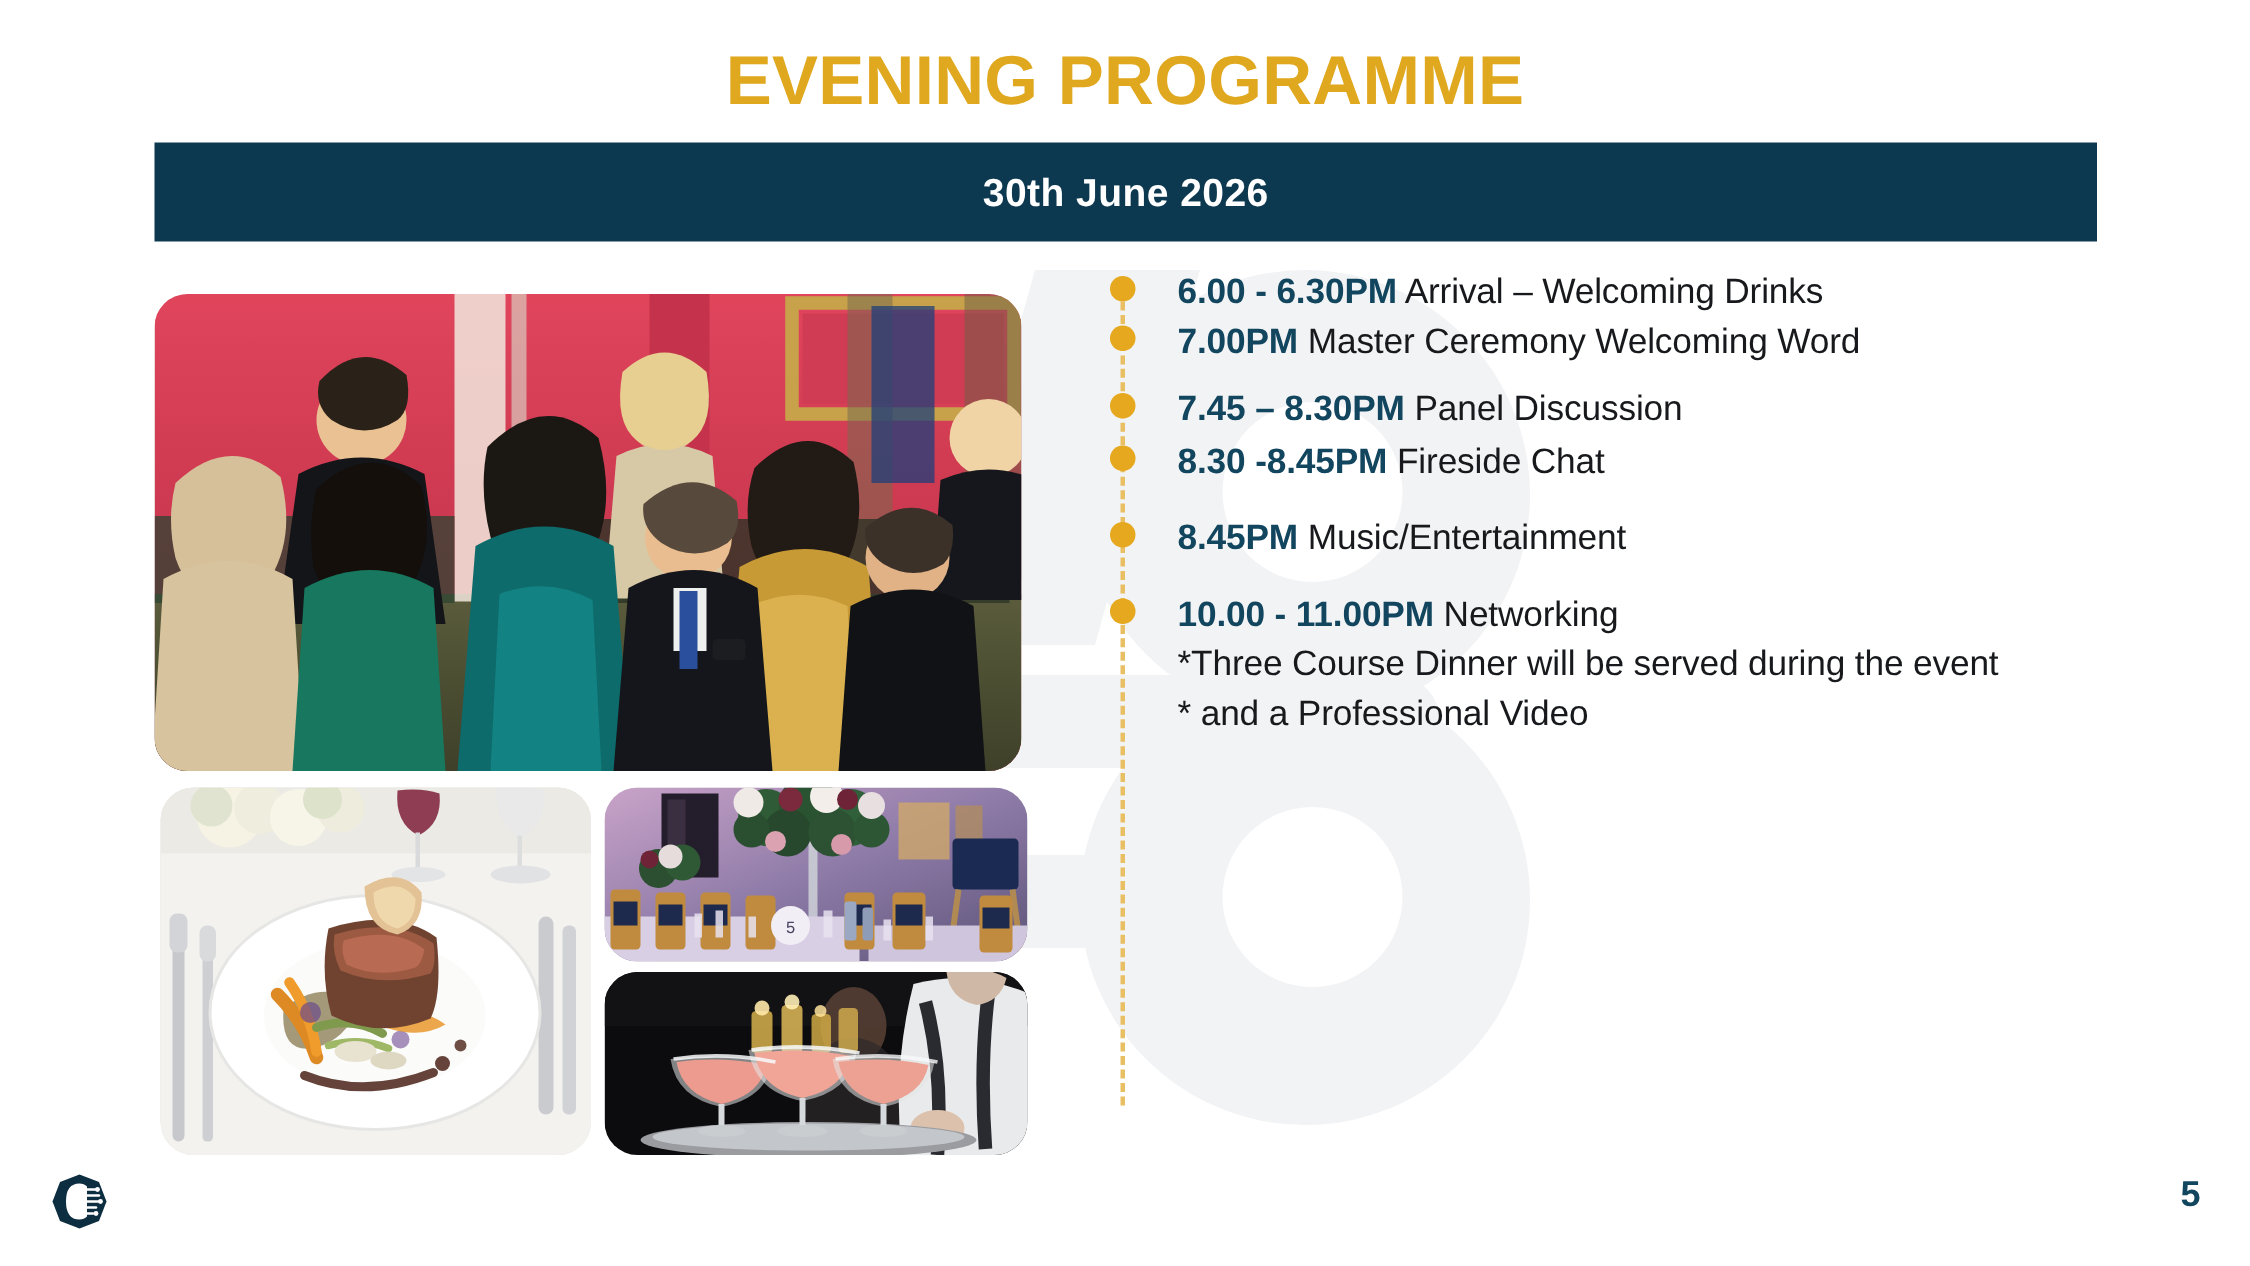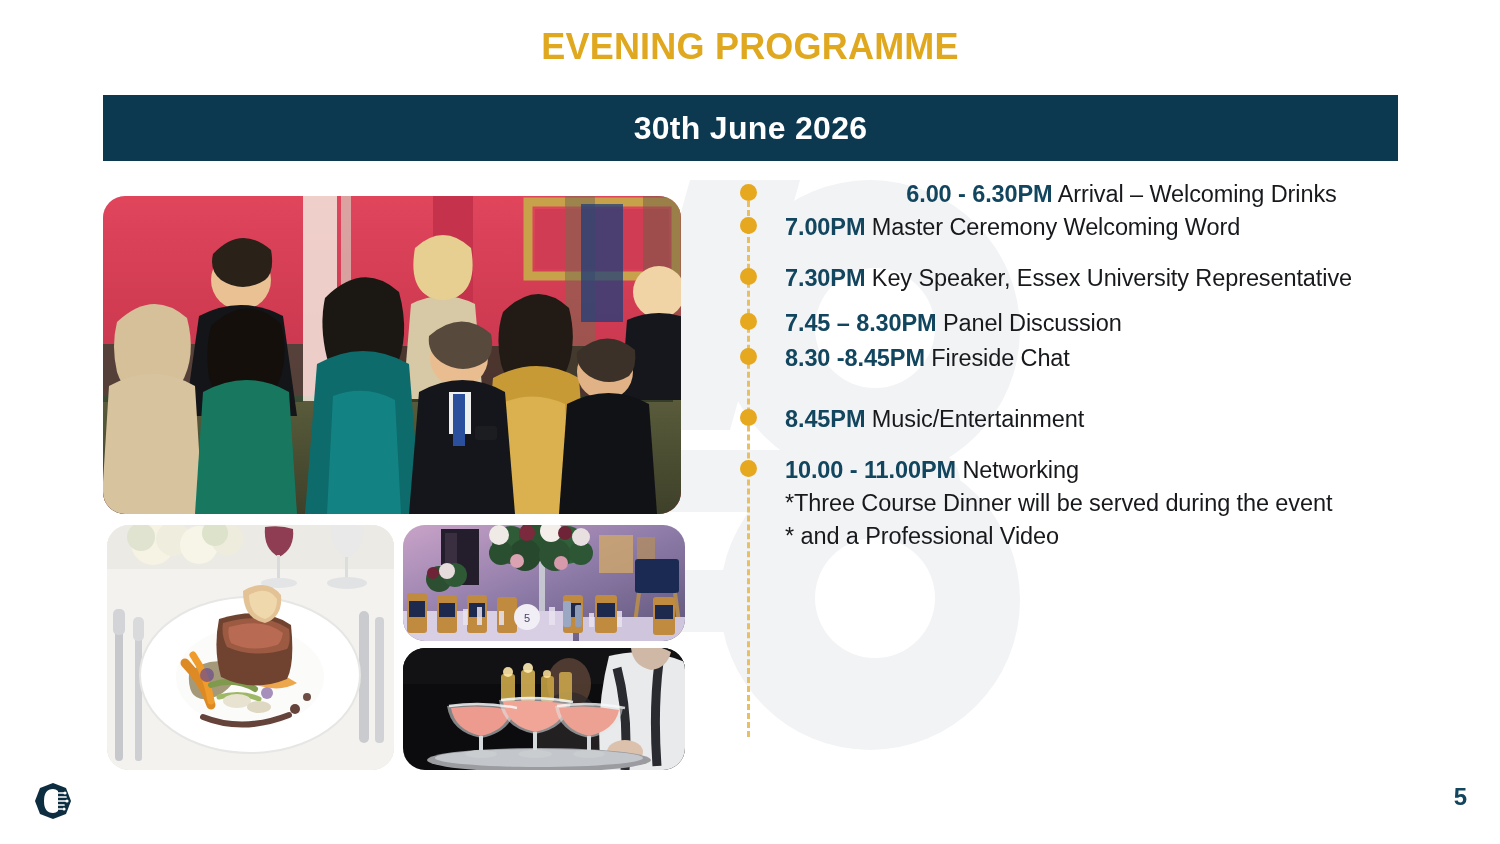--- a/index.html
+++ b/index.html
@@ -37,21 +37,21 @@
     z-index: 0;
   }
 
   
   .slide-title {
     position: absolute;
     left: 0;
     top: 26px;
     width: 1500px;
     text-align: center;
-    font-size: 36px;
+    font-size: 46px;
     font-weight: bold;
     letter-spacing: 0.2px;
     color: #e0a81f;
     z-index: 3;
   }
 
   
   .date-bar {
     position: absolute;
     left: 103px;
@@ -59,21 +59,21 @@
     width: 1295px;
     height: 66px;
     background: #0d3950;
     display: flex;
     align-items: center;
     justify-content: center;
     z-index: 3;
   }
   .date-bar-text {
     color: #ffffff;
-    font-size: 32px;
+    font-size: 26px;
     font-weight: bold;
     letter-spacing: 0.3px;
   }
 
   
   .collage { position: absolute; left: 103px; top: 196px; z-index: 2; }
 
   .photo {
     position: absolute;
     border-radius: 22px;
@@ -127,28 +127,28 @@
     color: #17191c;
     letter-spacing: -0.1px;
     white-space: pre-line;
   }
   .tl-time {
     font-weight: bold;
     color: #12455e;
   }
 
   
-  .r0 { margin-top: 0px; text-align: center;  }
+  .r0 { margin-top: 0px;  }
   .r1 { margin-top: 18px; }
   .r2 { }
   .r3 { margin-top: 18px; }
   .r4 { margin-top: 18px; }
   .r5 { margin-top: 12px; }
   .r6 { margin-top: 2px; }
-  .r7 { margin-top: 28px; }
+  .r7 { margin-top: 18px; }
   .r8 { margin-top: 18px; }
   .r9 { margin-top: 18px; }
 
   .r0 .tl-dot, .r1 .tl-dot, .r2 .tl-dot, .r3 .tl-dot,
   .r4 .tl-dot, .r5 .tl-dot, .r6 .tl-dot, .r7 .tl-dot,
   .r8 .tl-dot, .r9 .tl-dot { top: 6px; }
 
   
   .footer-logo {
     position: absolute;
@@ -492,24 +492,20 @@
       <div class="tl-text"><span class="tl-time">6.00 - 6.30PM</span><span> Arrival – Welcoming Drinks</span></div>
     </div>
 
 
     <div class="tl-item r2">
       <span class="tl-dot"></span>
       <div class="tl-text"><span class="tl-time">7.00PM</span><span>  Master Ceremony Welcoming Word</span></div>
     </div>
 
 
-    <div class="tl-item r4">
-      <span class="tl-dot"></span>
-      <div class="tl-text"><span class="tl-time">7.30PM</span><span>  Key Speaker, Essex University Representative</span></div>
-    </div>
 
     <div class="tl-item r5">
       <span class="tl-dot"></span>
       <div class="tl-text"><span class="tl-time">7.45 – 8.30PM</span><span> Panel Discussion</span></div>
     </div>
 
     <div class="tl-item r6">
       <span class="tl-dot"></span>
       <div class="tl-text"><span class="tl-time">8.30 -8.45PM</span><span> Fireside Chat</span></div>
     </div>

